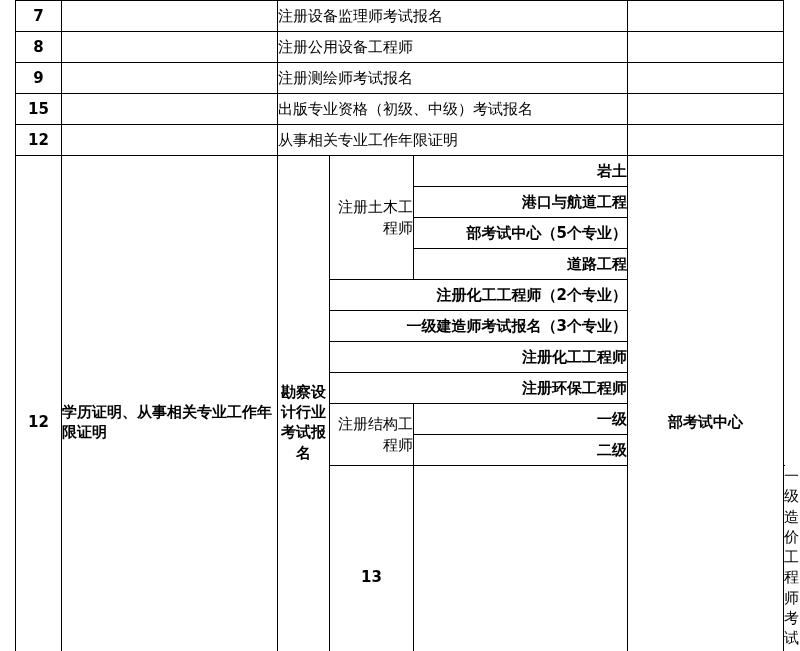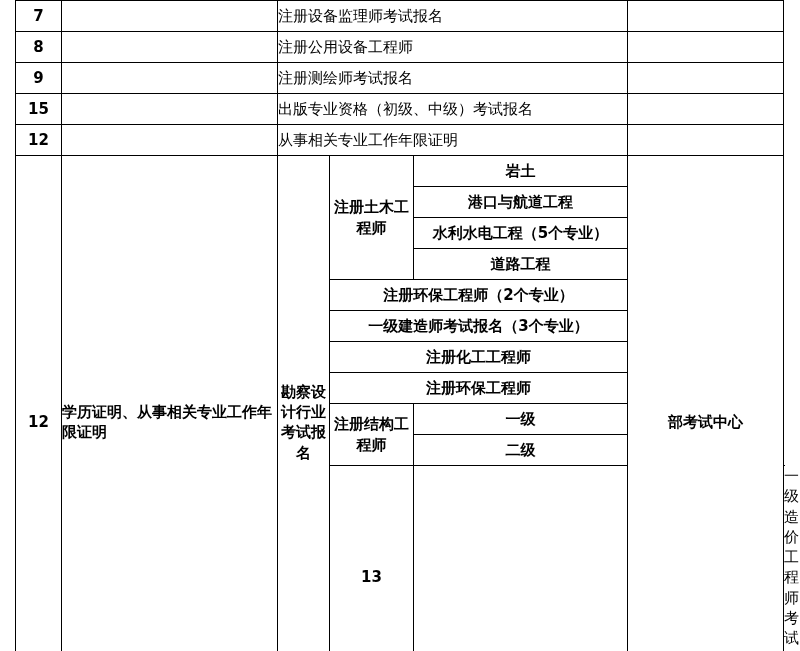--- a/index.html
+++ b/index.html
@@ -65,32 +65,32 @@
   }
   .vert-cell {
     text-align: center;
     font-weight: bold;
     font-size: 15.5px;
     padding: 4px 6px;
     line-height: 1.35;
     word-break: break-all;
   }
   .sub-label {
-    text-align: center;
-    font-weight: bold;
+    text-align: right;
+    font-weight: normal;
     font-size: 15.5px;
     padding: 6px 4px 6px 6px;
     line-height: 1.4;
     word-break: break-all;
   }
   .sub-label.spread {
     letter-spacing: 0px;
   }
   .sub-value {
-    text-align: center;
+    text-align: right;
     font-weight: bold;
     font-size: 15.5px;
     padding: 6px 6px 6px 8px;
   }
   .org-cell {
     text-align: center;
     font-weight: bold;
     font-size: 15.5px;
   }
   .sub-row td { height: 30px; }
@@ -146,27 +146,27 @@
         <td class="mat-cell" rowspan="11">学历证明、从事相关专业工作年限证明</td>
         <td class="vert-cell" rowspan="11">勘察设计行业考试报名</td>
         <td class="sub-label" rowspan="4">注册土木工程师</td>
         <td class="sub-value">岩土</td>
         <td class="org-cell" rowspan="11">部考试中心</td>
       </tr>
       <tr class="sub-row">
         <td class="sub-value">港口与航道工程</td>
       </tr>
       <tr class="sub-row">
-        <td class="sub-value">水利水电工程（5个专业）</td>
+        <td class="sub-value">部考试中心（5个专业）</td>
       </tr>
       <tr class="sub-row">
         <td class="sub-value">道路工程</td>
       </tr>
       <tr class="sub-row">
-        <td class="sub-value" colspan="2">注册环保工程师（2个专业）</td>
+        <td class="sub-value" colspan="2">注册化工工程师（2个专业）</td>
       </tr>
       <tr class="sub-row">
         <td class="sub-value" colspan="2">一级建造师考试报名（3个专业）</td>
       </tr>
       <tr class="sub-row">
         <td class="sub-value" colspan="2">注册化工工程师</td>
       </tr>
       <tr class="sub-row">
         <td class="sub-value" colspan="2">注册环保工程师</td>
       </tr>

